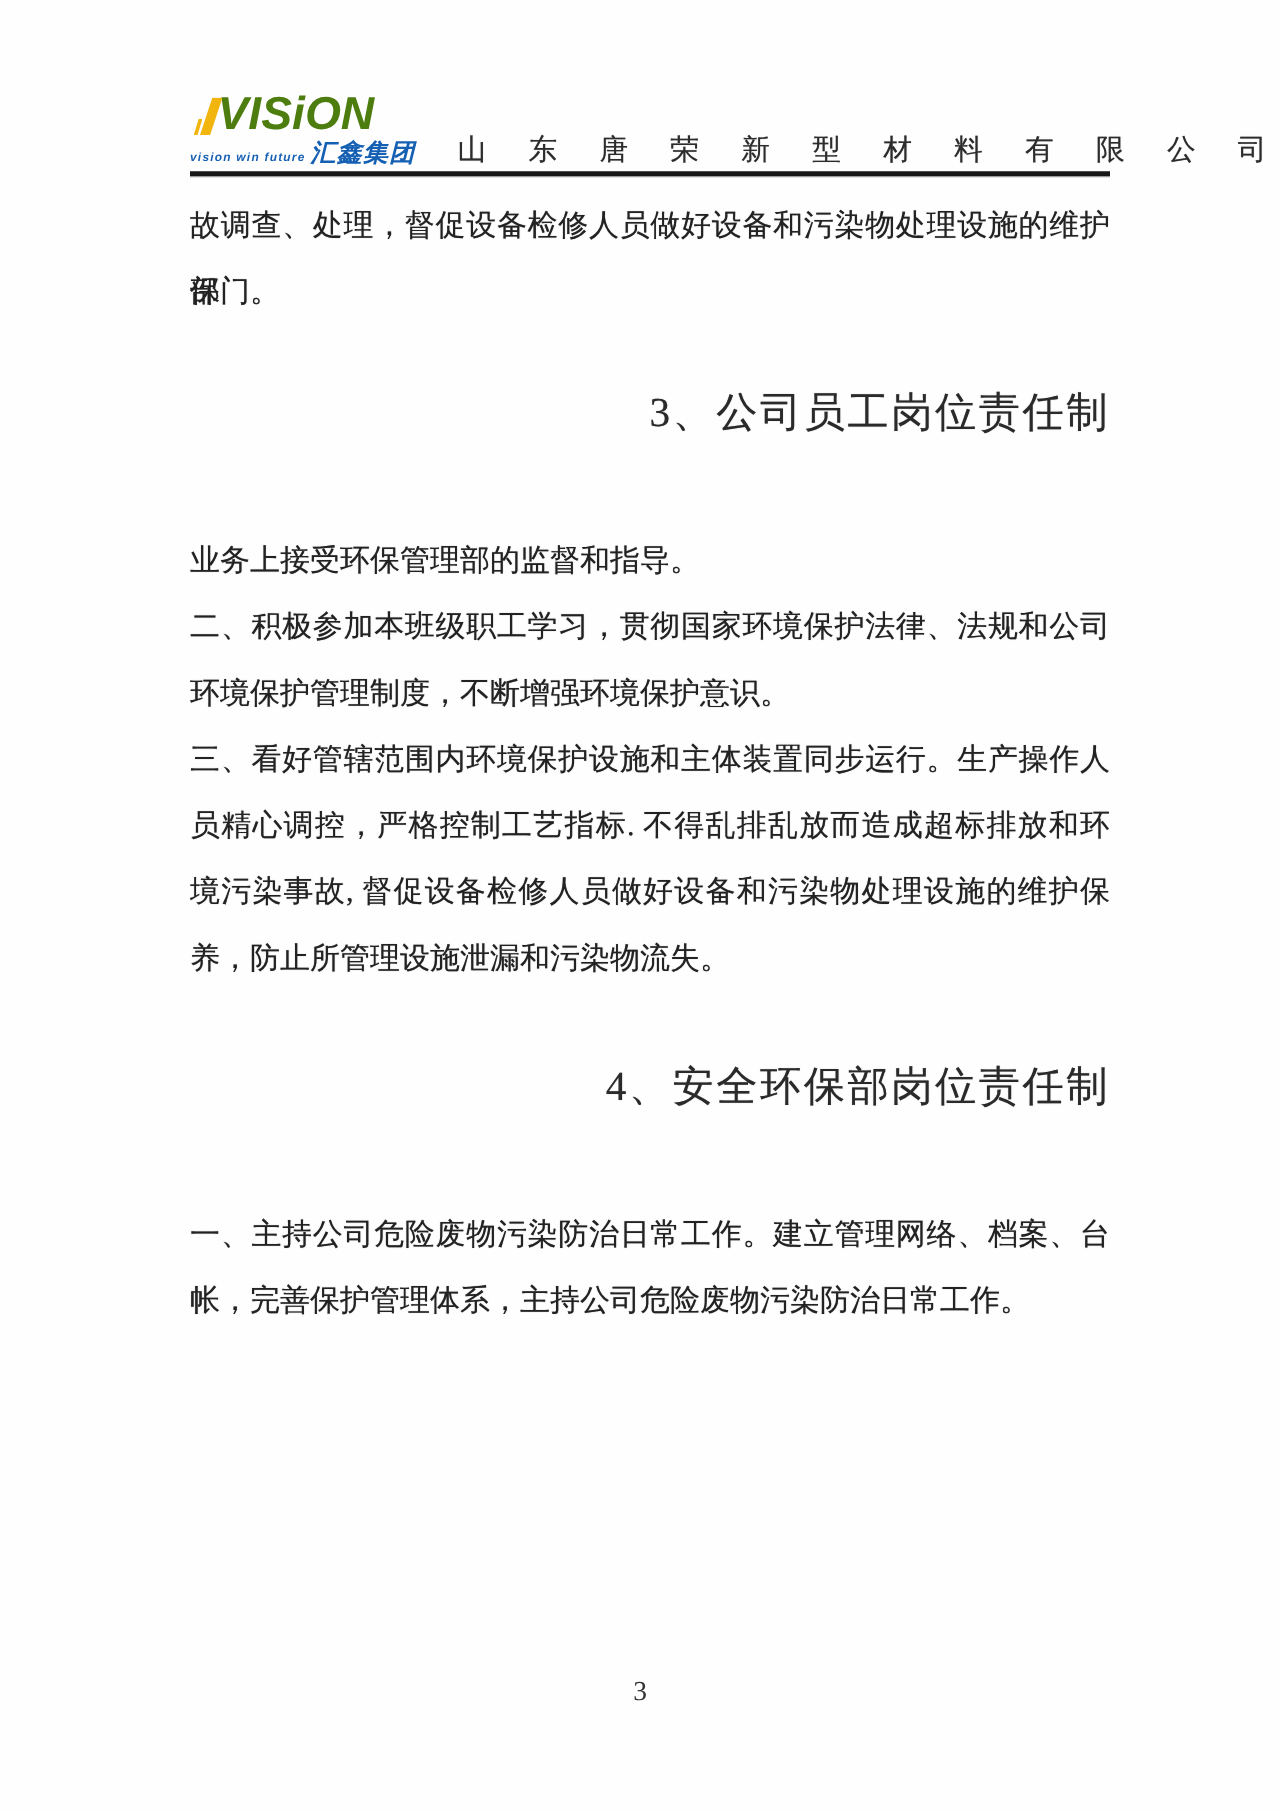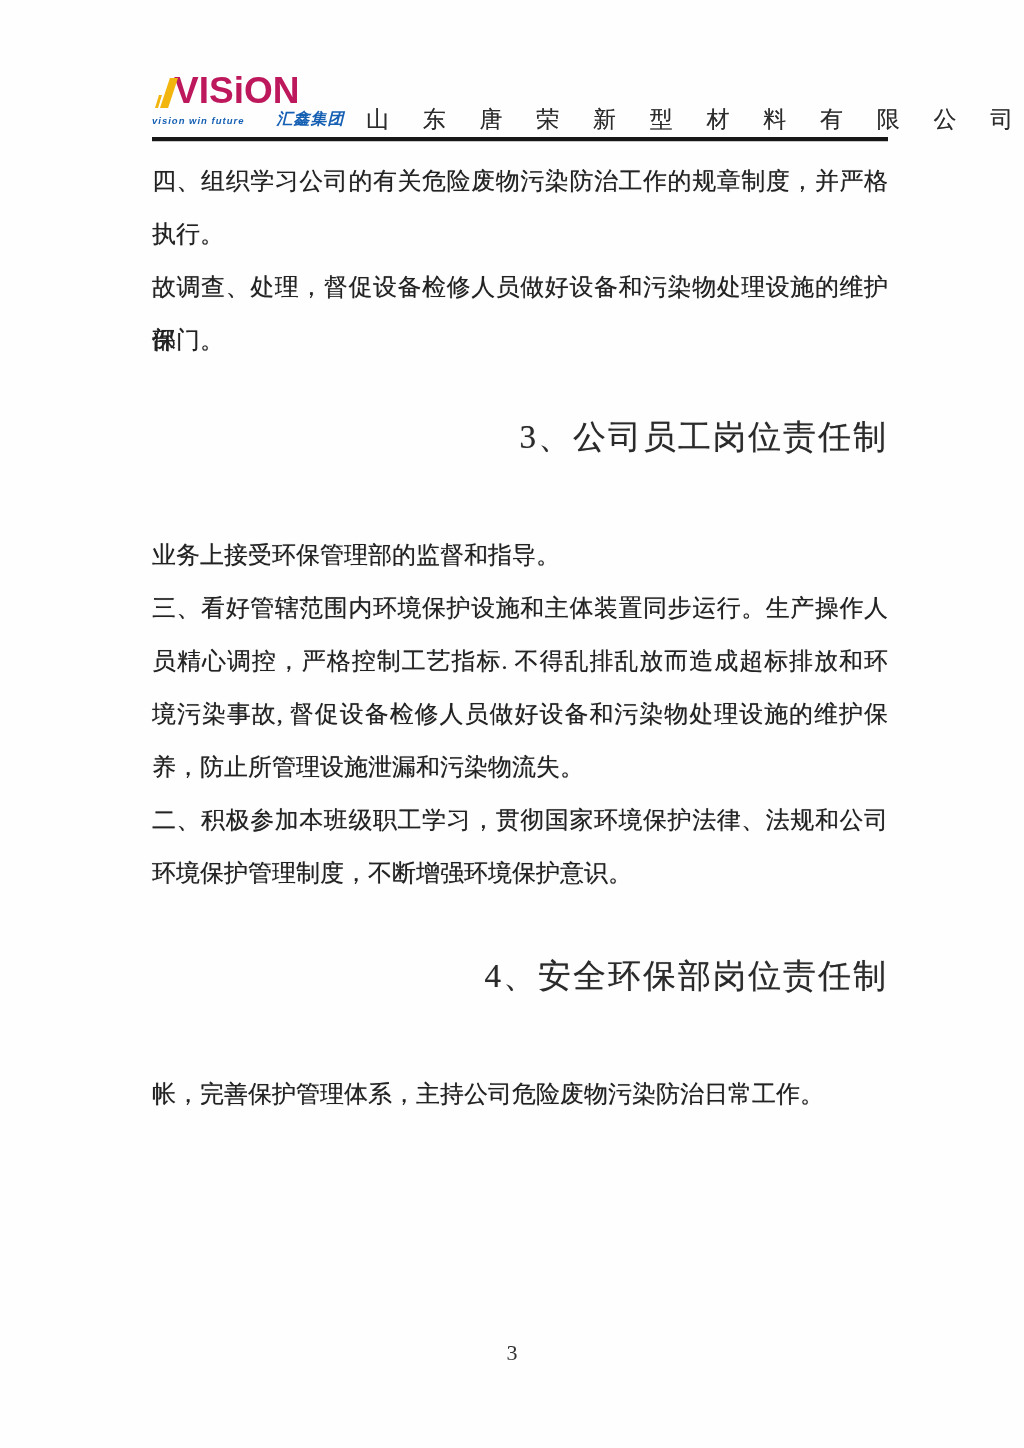--- a/index.html
+++ b/index.html
@@ -37,25 +37,26 @@
     clip-path: polygon(30% 100%, 70% 0, 100% 0, 60% 100%);
     margin-right: -2px;
   }
   .v-mark-tall {
     width: 18px; height: 30px;
     background: #f2b50e;
     clip-path: polygon(0 100%, 55% 0, 100% 0, 45% 100%);
   }
   .brand-text {
     font-family: "Liberation Sans", sans-serif;
+    font-style: italic;
     font-weight: bold;
     font-size: 37px;
     line-height: 34px;
     letter-spacing: 0px;
-    color: #be185d;
+    color: #4d7c0f;
   }
   .logo-row2 {
     display: flex;
     align-items: baseline;
     margin-top: 1px;
     white-space: nowrap;
   }
   .logo-tagline {
     font-family: "Liberation Sans", sans-serif;
     font-weight: bold;
@@ -63,24 +64,23 @@
     font-size: 9.5px;
     letter-spacing: 1px;
     color: #1660b4;
     margin-right: 4px;
     text-align: right;
   }
   .logo-group {
     font-family: "Liberation Sans", sans-serif;
     font-weight: 900;
     font-style: italic;
-    font-size: 16px;
+    font-size: 20px;
     color: #1660b4;
     letter-spacing: 1px;
-    margin-left: 28px;
   }
   .company-name {
     position: absolute;
     left: 366px;
     top: 104px;
     font-size: 23px;
     letter-spacing: 14px;
     color: #2c2c2c;
     white-space: nowrap;
     text-shadow: 0 0 0.6px rgba(40,40,40,.55);
@@ -160,52 +160,49 @@
       <span class="logo-tagline">vision win future</span>
       <span class="logo-group">汇鑫集团</span>
     </div>
   </div>
 
   <div class="company-name">山 东 唐 荣 新 型 材 料 有 限 公 司</div>
   <div class="header-rule"></div>
 
   <div class="doc-body">
 
-    <p class="para">
-      <span class="line j">四、组织学习公司的有关危险废物污染防治工作的规章制度，并严格</span>
-      <span class="line">执行。</span>
-    </p>
 
     <p class="para">
       <span class="line j">故调查、处理，督促设备检修人员做好设备和污染物处理设施的维护保</span>
       <span class="line">部门。</span>
     </p>
 
     <h2 class="h-sec first">3、公司员工岗位责任制</h2>
 
     <p class="para mt">
       <span class="line">业务上接受环保管理部的监督和指导。</span>
+    </p>
+
+    <p class="para">
+      <span class="line j">二、积极参加本班级职工学习，贯彻国家环境保护法律、法规和公司</span>
+      <span class="line">环境保护管理制度，不断增强环境保护意识。</span>
     </p>
 
     <p class="para">
       <span class="line j">三、看好管辖范围内环境保护设施和主体装置同步运行。生产操作人</span>
       <span class="line j">员精心调控，严格控制工艺指标. 不得乱排乱放而造成超标排放和环</span>
       <span class="line j">境污染事故, 督促设备检修人员做好设备和污染物处理设施的维护保</span>
       <span class="line">养，防止所管理设施泄漏和污染物流失。</span>
     </p>
 
-    <p class="para">
-      <span class="line j">二、积极参加本班级职工学习，贯彻国家环境保护法律、法规和公司</span>
-      <span class="line">环境保护管理制度，不断增强环境保护意识。</span>
-    </p>
-
 
     <h2 class="h-sec second">4、安全环保部岗位责任制</h2>
 
     <p class="para mt">
+      <span class="line j">一、主持公司危险废物污染防治日常工作。建立管理网络、档案、台</span>
       <span class="line">帐，完善保护管理体系，主持公司危险废物污染防治日常工作。</span>
     </p>
 
   </div>
 
   <div class="page-number">3</div>
 
 </div>
 
 </body></html>

